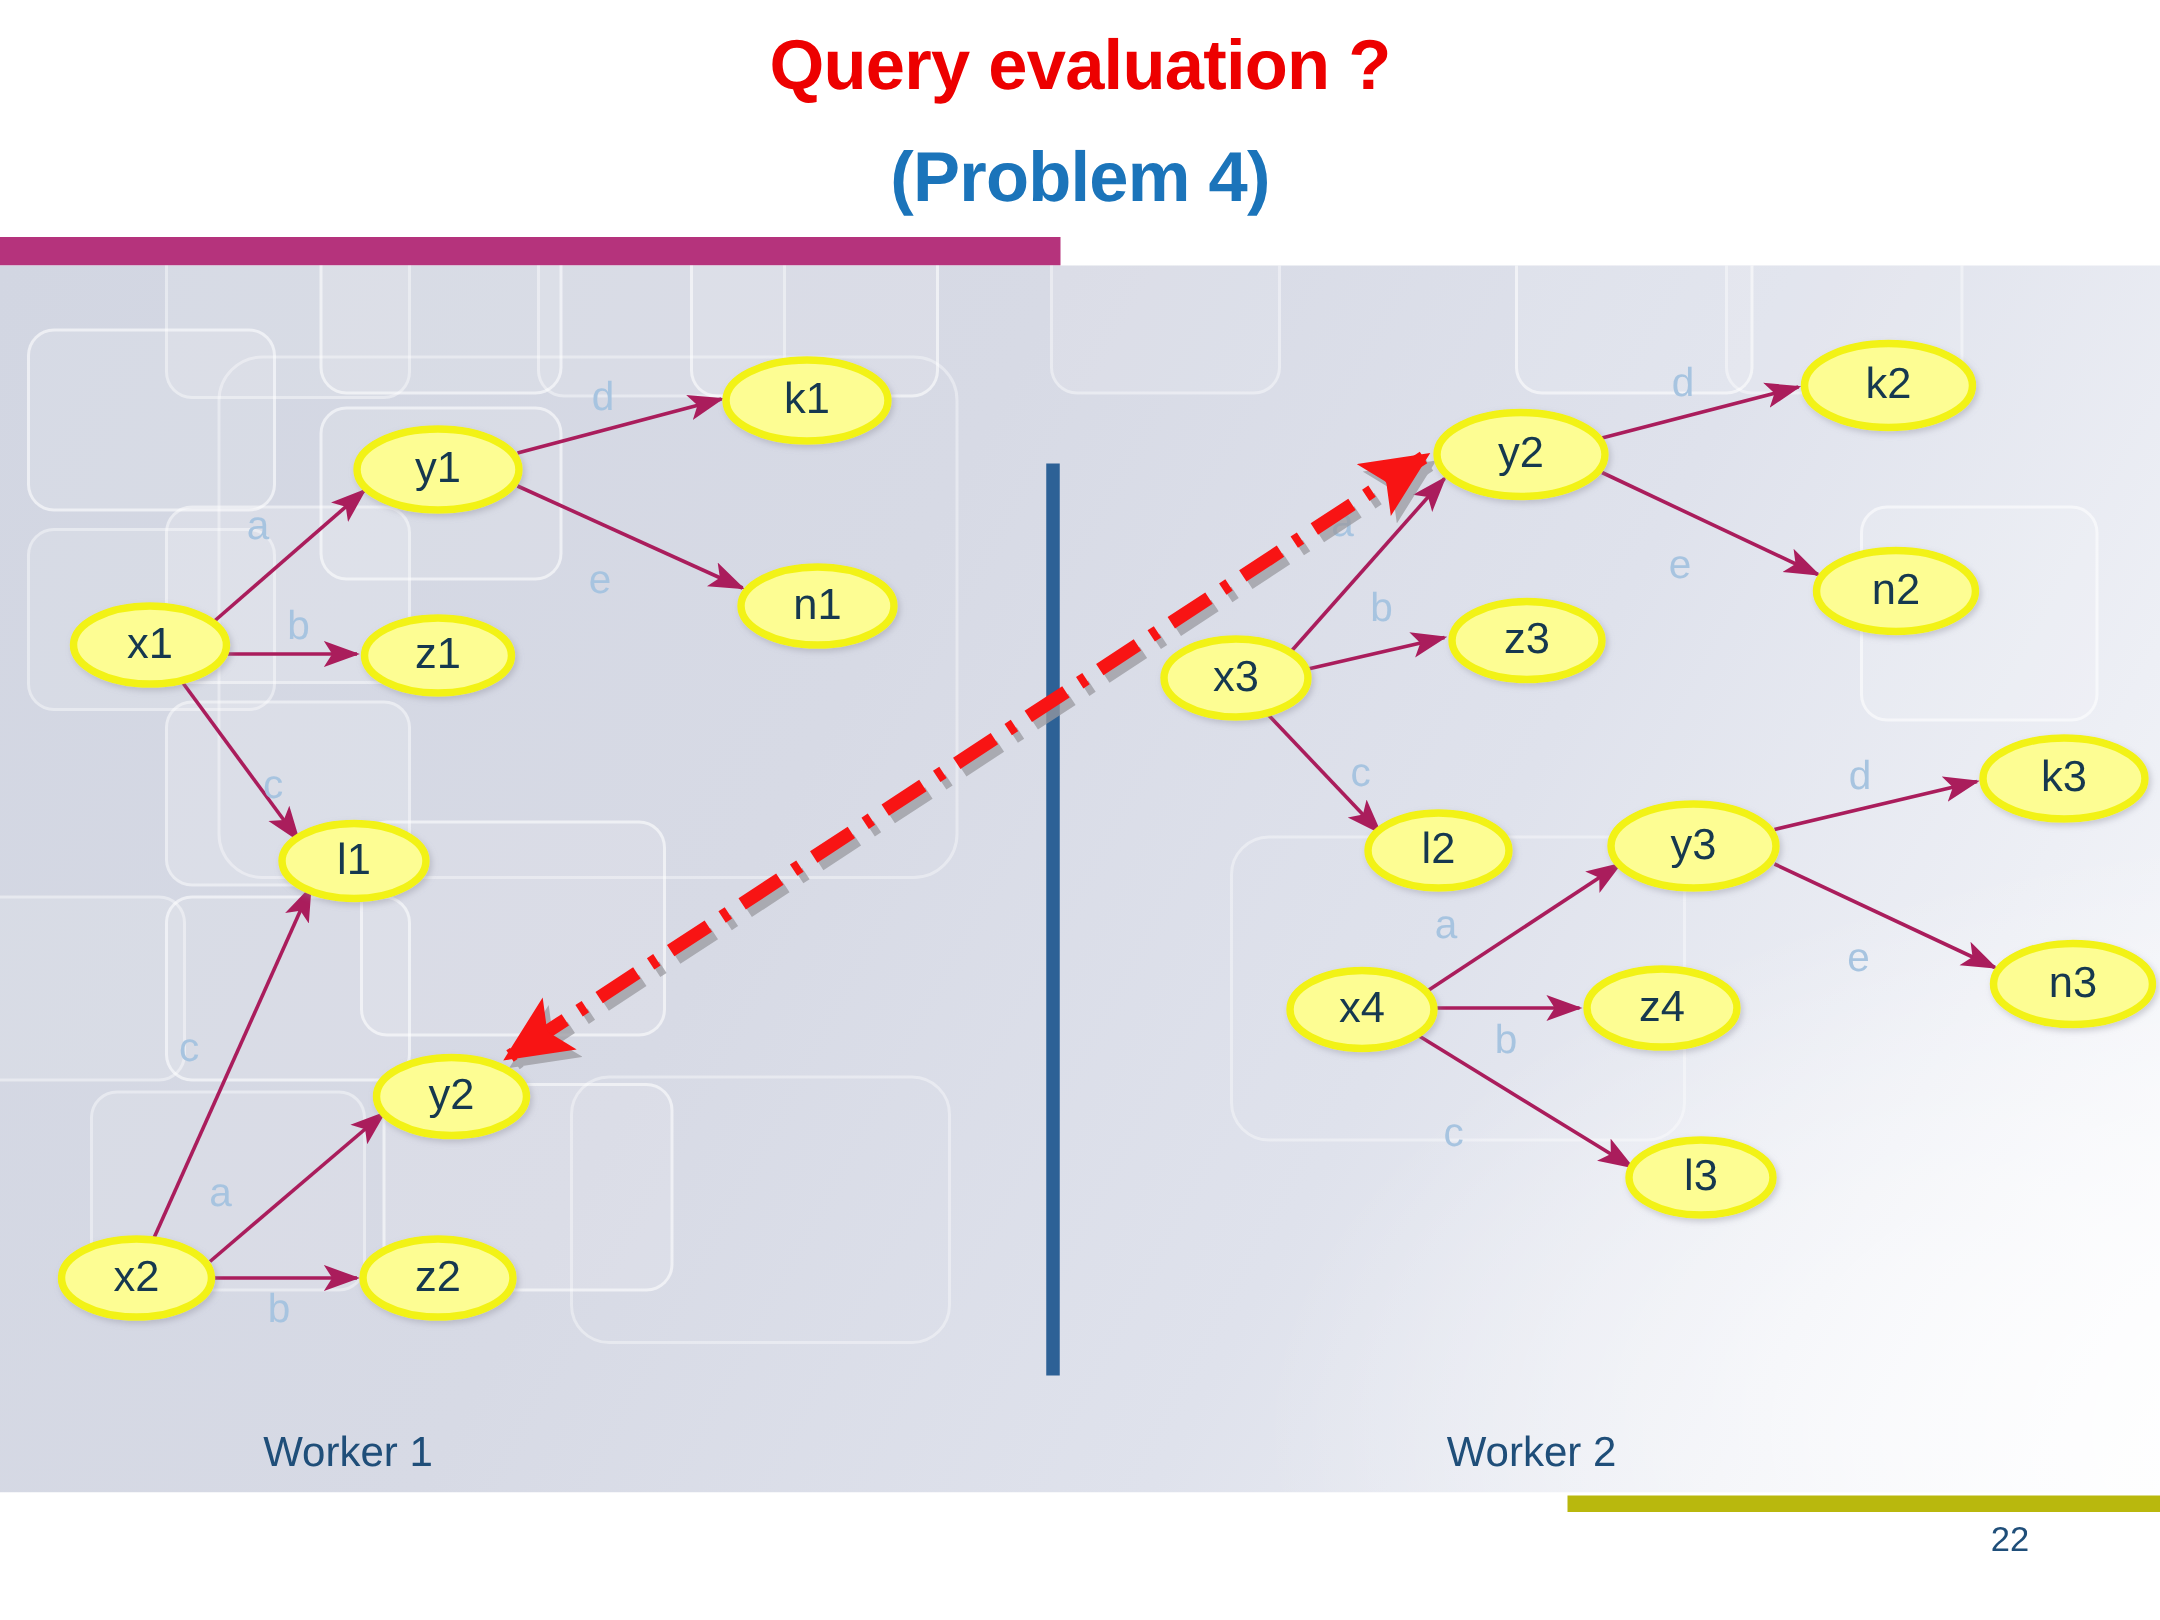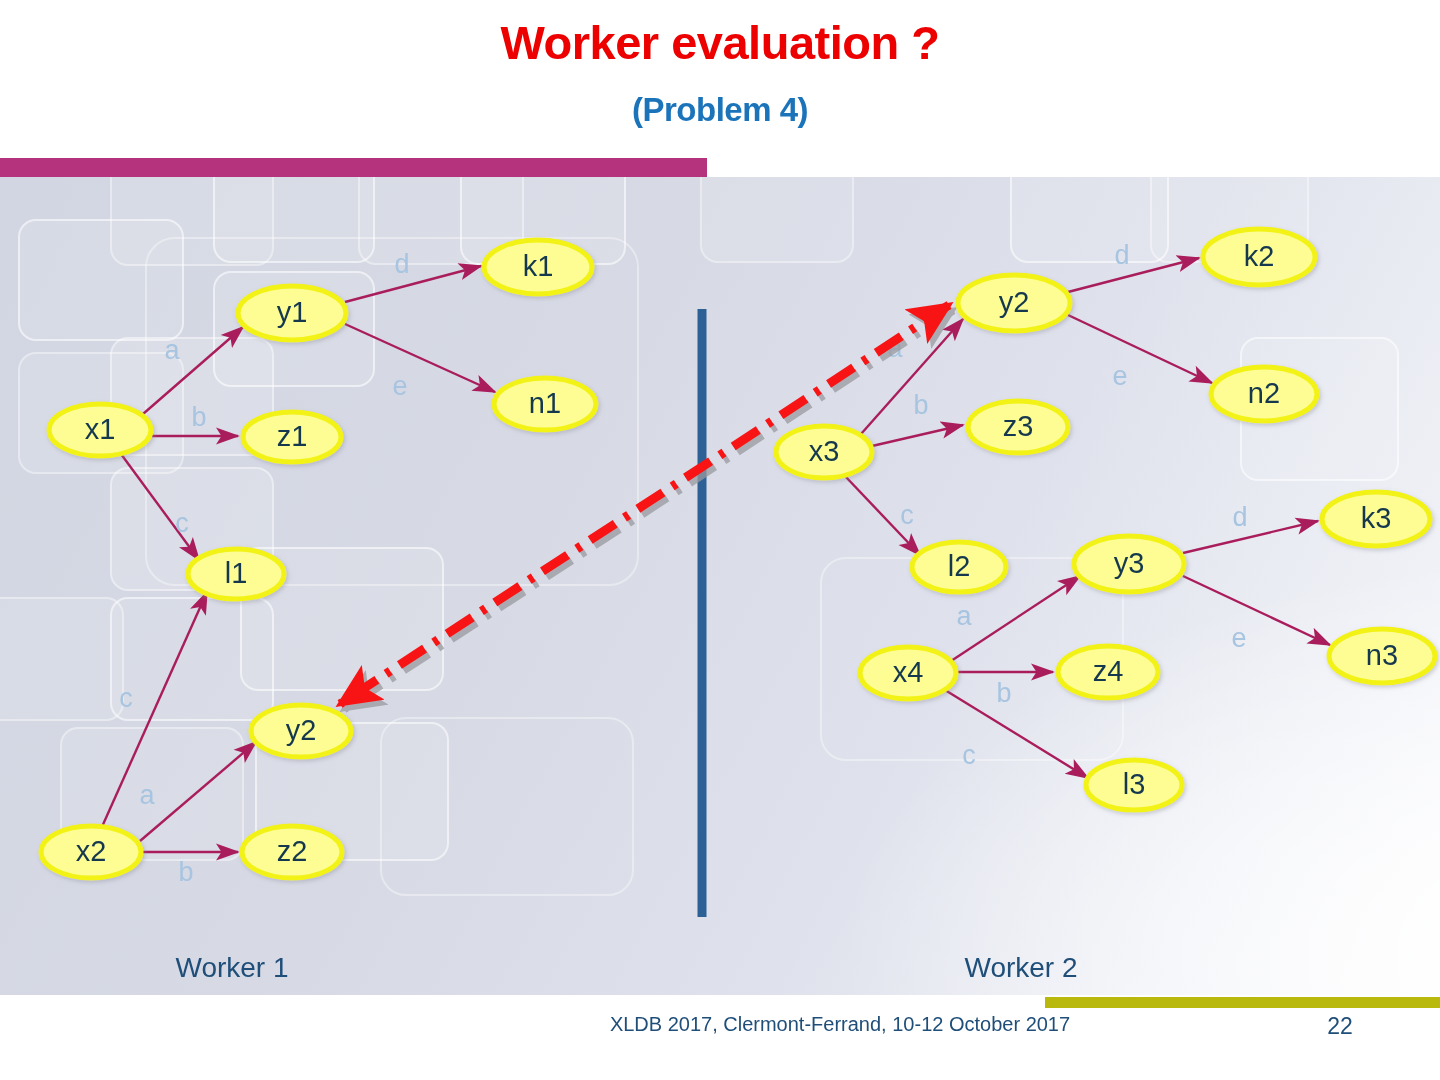--- a/index.html
+++ b/index.html
@@ -17,21 +17,21 @@
     background:#ffffff;
     text-align:center;
   }
   .title-line1{
     position:absolute;left:0;top:18px;width:1440px;
     font-size:47px;font-weight:bold;color:#ed0000;
     letter-spacing:-0.5px;line-height:1.05;
   }
   .title-line2{
     position:absolute;left:0;top:93px;width:1440px;
-    font-size:33px;font-weight:bold;color:#1b74ba;
+    font-size:47px;font-weight:bold;color:#1b74ba;
     letter-spacing:-0.5px;line-height:1.05;
   }
   .magenta-bar{
     position:absolute;left:0;top:158px;width:707px;height:19px;
     background:#b5337c;
   }
 
   
   .content{
     position:absolute;left:0;top:177px;width:1440px;height:818px;
@@ -76,21 +76,21 @@
     position:absolute;left:1280px;top:18px;width:120px;text-align:center;
     font-size:23px;color:#1f4e79;
   }
 </style>
 </head>
 <body>
 
 <div id="slide">
 
   <div class="title-zone">
-    <div class="title-line1">Worker evaluation ?</div>
+    <div class="title-line1">Query evaluation ?</div>
     <div class="title-line2">(Problem 4)</div>
   </div>
   <div class="magenta-bar"></div>
 
   <div class="content">
 
     <div class="wm" style="left:18px;top:42px;width:162px;height:118px;"></div>
     <div class="wm b" style="left:110px;top:-30px;width:160px;height:115px;"></div>
     <div class="wm" style="left:213px;top:-30px;width:158px;height:112px;"></div>
     <div class="wm f" style="left:110px;top:160px;width:160px;height:115px;"></div>
@@ -268,16 +268,15 @@
       <g id="workers-layer">
           <text x="232" y="793" class="worker-lbl">Worker 1</text>
           <text x="1021" y="793" class="worker-lbl">Worker 2</text>
         </g>
     </svg>
   </div>
 
   <div class="footer">
     <div class="olive-bar"></div>
 
-    <div class="footer-text">XLDB 2017,  Clermont-Ferrand, 10-12 October 2017</div>
     <div class="page-num">22</div>
   </div>
 </div>
 
 </body></html>

